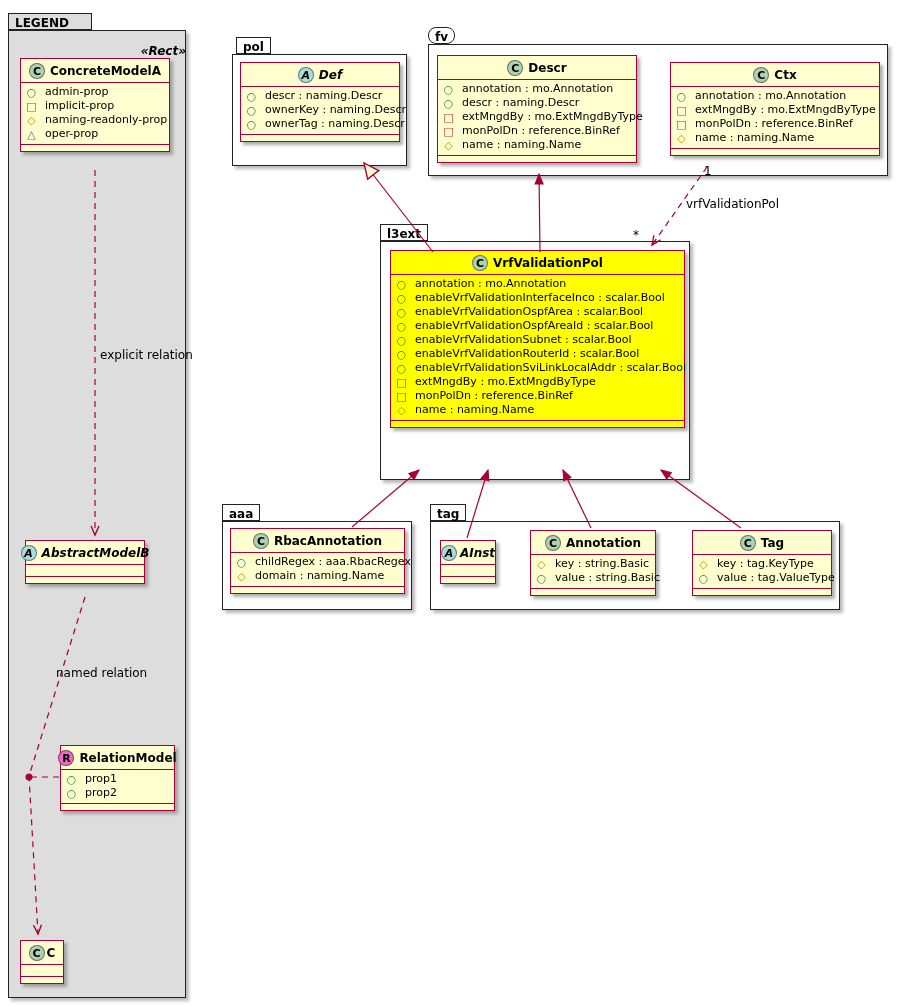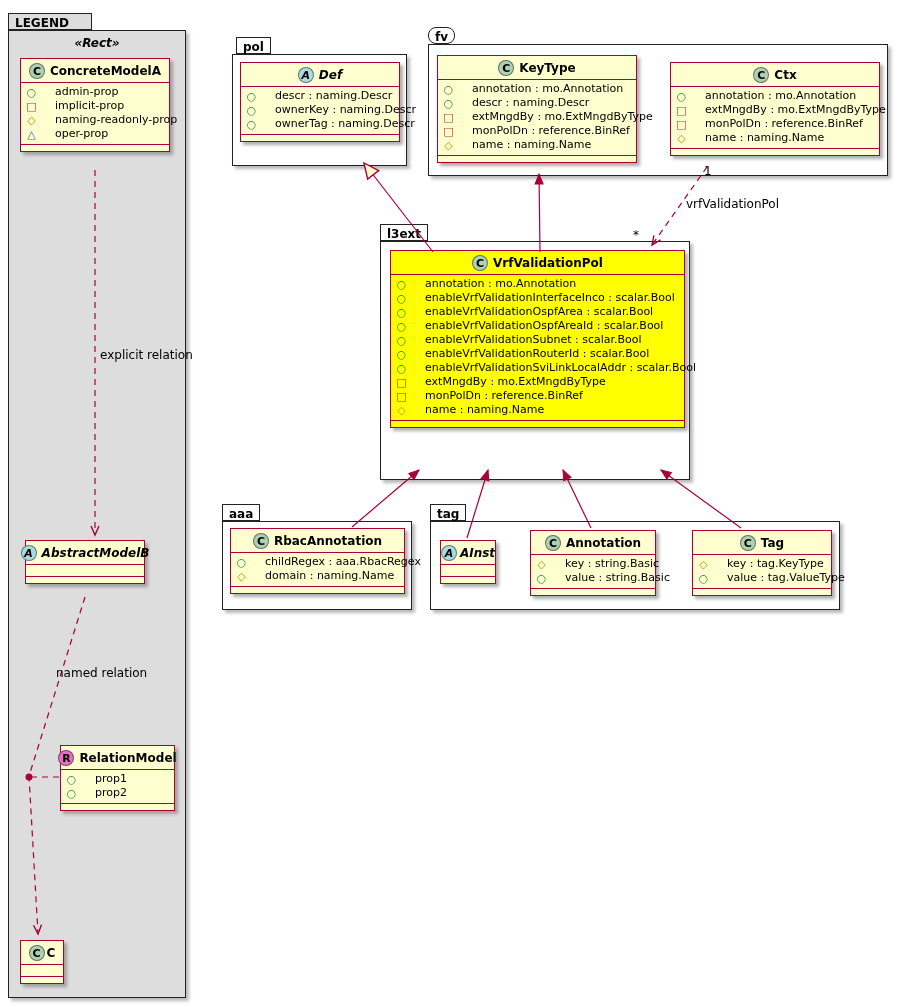--- a/index.html
+++ b/index.html
@@ -6,38 +6,38 @@
   #canvas{position:relative;width:899px;height:1007px;background:#fff;overflow:hidden;}
 
   
   .pkg-tab{position:absolute;height:17px;box-sizing:border-box;border:1.5px solid #222;
     background:#fff;font-size:12px;font-weight:bold;line-height:14px;padding:2px 6px;z-index:2;}
   .pkg-body{position:absolute;box-sizing:border-box;border:1.5px solid #222;background:#fff;
     box-shadow:3px 3px 3px rgba(130,130,130,.55);z-index:1;}
   .pkg-gray{background:#DDDDDD;}
 
   .stereotype{position:absolute;font-size:12px;font-style:italic;font-weight:bold;
-    text-align:center;z-index:3;}
+    text-align:right;z-index:3;margin-top:8px;}
 
   
   .uml-class{position:absolute;box-sizing:border-box;background:#FEFECE;border:1.5px solid #A80036;
     box-shadow:3px 3px 3px rgba(120,120,120,.6);z-index:4;}
   .uml-class.highlight{background:#FFFF00;}
   .cls-header{display:flex;align-items:center;justify-content:center;gap:5px;padding:4px 6px 3px 6px;}
   .spot{width:16px;height:16px;min-width:16px;border-radius:50%;display:flex;align-items:center;
     justify-content:center;font-size:11px;font-weight:bold;border:1px solid rgba(0,0,0,.45);
     box-sizing:border-box;color:#000;}
   .spot-C{background:#ADD1B2;}
   .spot-A{background:#A9DCDF;font-style:italic;}
   .spot-R{background:#EC6EC1;}
   .cls-name{font-size:12px;font-weight:bold;color:#000;white-space:nowrap;}
   .abstract .cls-name{font-style:italic;}
   .cls-attrs{border-top:1px solid #A80036;padding:2px 5px 3px 5px;min-height:6px;}
   .cls-methods{border-top:1px solid #A80036;min-height:6px;}
-  .attr-row{display:flex;align-items:center;gap:18px;font-size:11px;line-height:14px;
+  .attr-row{display:flex;align-items:center;gap:8px;font-size:11px;line-height:14px;
     white-space:nowrap;color:#000;}
   .ic{width:11px;min-width:11px;font-size:11px;line-height:11px;text-align:center;}
   .ic[data-icon="public-circle-icon"]::before{content:"○";color:#128A3E;}
   .ic[data-icon="private-square-icon"]::before{content:"□";color:#C13133;}
   .ic[data-icon="protected-diamond-icon"]::before{content:"◇";color:#BF8F00;}
   .ic[data-icon="package-triangle-icon"]::before{content:"△";color:#2575B0;}
 
   
   #rel-layer{position:absolute;left:0;top:0;width:899px;height:1007px;z-index:6;pointer-events:none;}
   .rel{stroke:#A80036;stroke-width:1.2;fill:none;}
@@ -156,21 +156,21 @@
         <span class="ic" data-icon="public-circle-icon"></span>
         <span>ownerTag : naming.Descr</span>
       </div>
       </div>
     <div class="cls-methods"></div>
   </div>
 
   <div class="uml-class" style="left:437px;top:55px;width:200px;">
     <div class="cls-header">
       <span class="spot spot-C">C</span>
-      <span class="cls-name">KeyType</span>
+      <span class="cls-name">Descr</span>
     </div>
     <div class="cls-attrs">
 
     <div class="attr-row">
         <span class="ic" data-icon="public-circle-icon"></span>
         <span>annotation : mo.Annotation</span>
       </div>
         <div class="attr-row">
         <span class="ic" data-icon="public-circle-icon"></span>
         <span>descr : naming.Descr</span>

